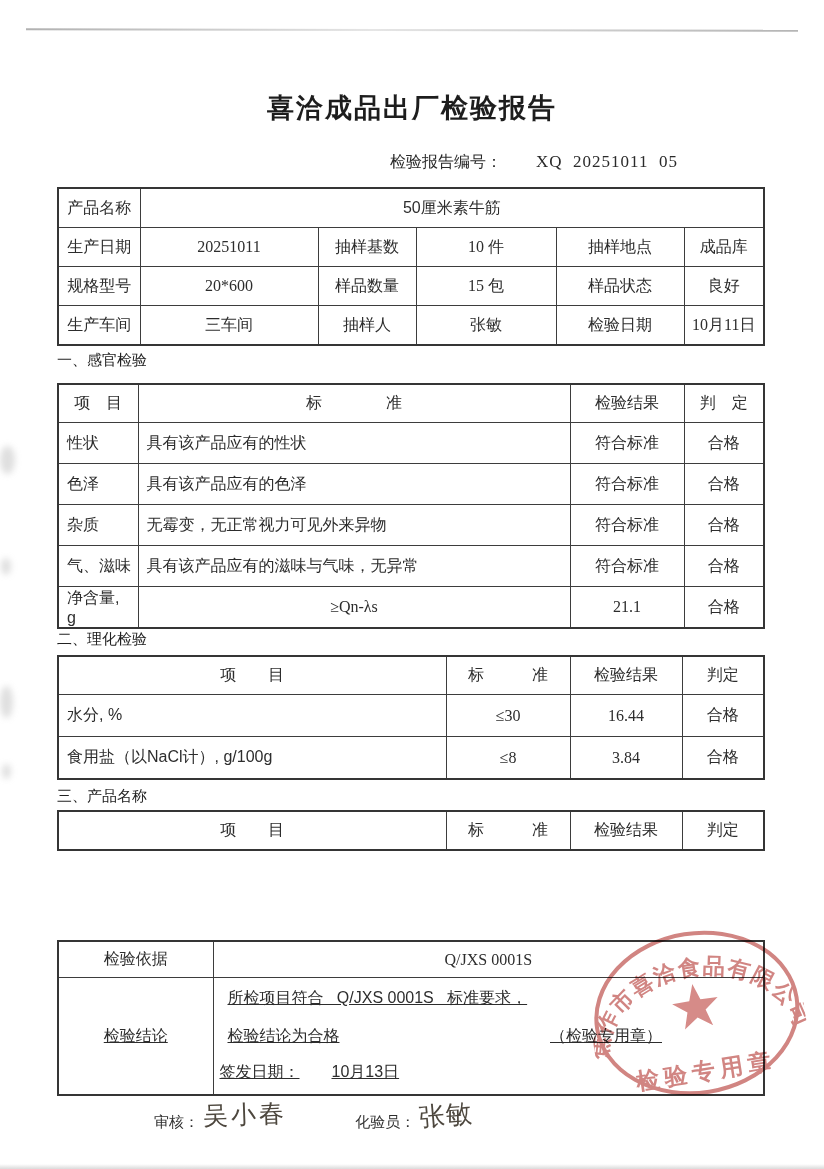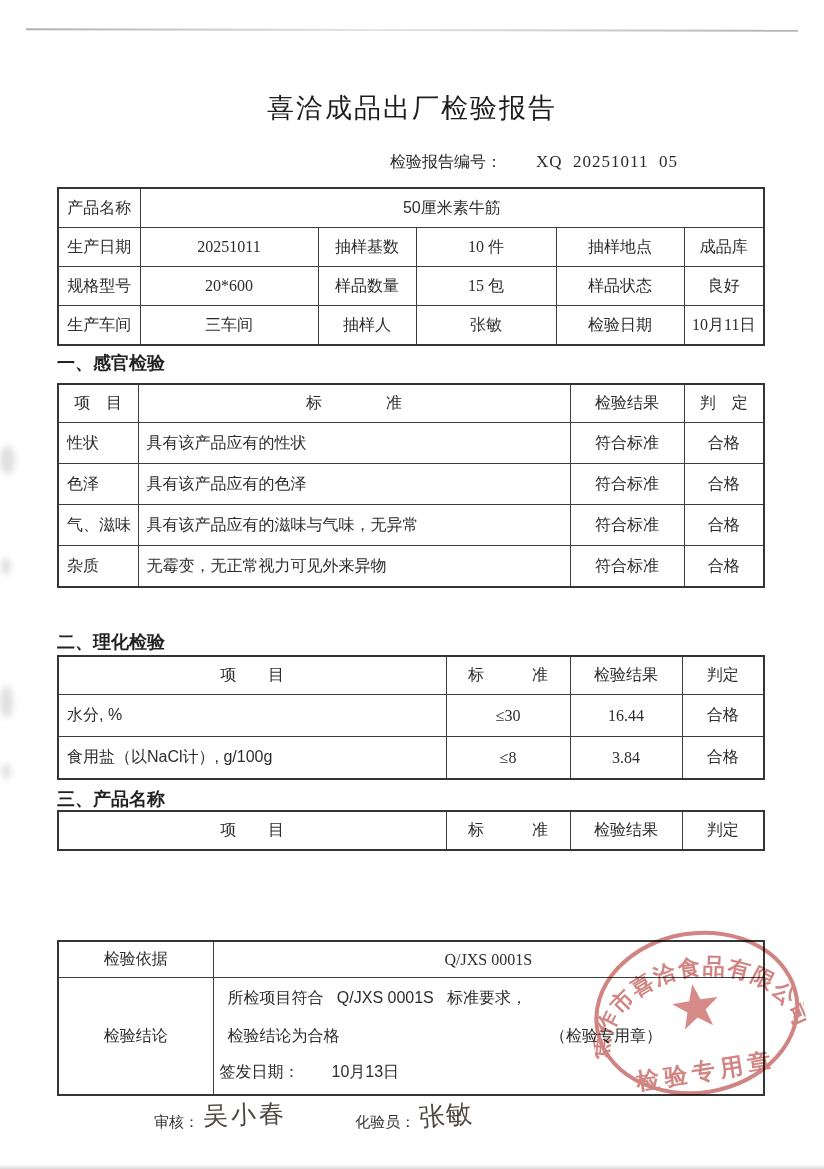--- a/index.html
+++ b/index.html
@@ -14,50 +14,50 @@
     transform:rotate(.12deg);}
   .smudge{position:absolute;background:rgba(140,140,140,.28);filter:blur(3px);border-radius:50%;}
   .sm1{left:0;top:446px;width:15px;height:28px;}
   .sm2{left:1px;top:558px;width:10px;height:17px;}
   .sm3{left:0;top:686px;width:13px;height:32px;}
   .sm4{left:2px;top:764px;width:9px;height:15px;}
   .bottom-shade{position:absolute;left:0;bottom:0;width:100%;height:5px;
     background:linear-gradient(180deg,rgba(255,255,255,0),rgba(150,150,150,.35));}
 
   .title{position:absolute;top:90px;left:0;width:100%;text-align:center;
-    font-size:27px;font-weight:normal;letter-spacing:2px;color:#1d1d1d;}
+    font-size:27px;font-weight:bold;letter-spacing:2px;color:#1d1d1d;}
   .report-no{position:absolute;top:152px;left:390px;font-size:16px;color:#2a2a2a;}
   .report-no .val{font-family:"Liberation Serif","DejaVu Serif",serif;margin-left:34px;
     font-size:17px;white-space:pre;letter-spacing:1px;}
 
   table{position:absolute;left:57px;width:706px;border-collapse:collapse;table-layout:fixed;
     border:2px solid #353535;}
   td{border:1.5px solid #3d3d3d;font-size:16px;padding:0 6px;overflow:hidden;}
   .serif{font-family:"Liberation Serif","DejaVu Serif",serif;}
   .c{text-align:center;margin-top:16px;}
   .lab{text-align:left;padding-left:8px;}
   td.hd{text-align:center;white-space:pre;}
 
   .t-info{top:187px;}
   .t-info td{height:38px;}
   .h1{top:351px;} .h2{top:630px;} .h3{top:787px;}
-  .sec-heading{position:absolute;left:57px;font-size:18px;font-weight:bold;color:#222;}
+  .sec-heading{position:absolute;left:57px;font-size:15px;font-weight:normal;color:#222;}
   .t-sensory{top:383px;}
   .t-sensory td.hd{height:37px;}
   .t-sensory td{height:40px;}
   .t-phys{top:655px;}
   .t-phys td.hd{height:37px;}
   .t-phys td{height:41px;}
   .t-micro{top:810px;}
   .t-micro td.hd{height:37px;}
   .t-micro td{height:46px;}
   .two-line{line-height:1.35;font-size:15px;}
   .t-bottom{top:940px;}
   .row-basis td{height:35px;}
-  .row-concl td{height:116px;vertical-align:top;}
+  .row-concl td{height:116px;vertical-align:top;text-decoration:underline;}
   .concl-line1{margin:10px 0 0 8px;font-size:16px;white-space:pre;}
   .concl-row2{display:flex;justify-content:space-between;margin-top:17px;padding:0 95px 0 8px;font-size:16px;}
   .concl-row3{margin-top:15px;text-align:left;padding-right:98px;font-size:16px;}
   .concl-row3 .val{margin-left:32px;}
 
   .footer{position:absolute;top:1100px;left:57px;width:706px;font-size:15px;color:#2f2f2f;}
   .footer .flabel{vertical-align:middle;}
   .sig{display:inline-block;font-size:25px;color:#4d473e;letter-spacing:3px;
     transform:rotate(-2deg) translateY(-3px);margin-left:4px;}
   .sig2{transform:rotate(-5deg) translateY(-2px);font-size:26px;letter-spacing:1px;}
@@ -146,29 +146,35 @@
       <td class="c">符合标准</td>
       <td class="c">合格</td>
     </tr>
     <tr>
       <td class="lab">色泽</td>
       <td class="lab">具有该产品应有的色泽</td>
       <td class="c">符合标准</td>
       <td class="c">合格</td>
     </tr>
     <tr>
+      <td class="lab">杂质</td>
+      <td class="lab">无霉变，无正常视力可见外来异物</td>
+      <td class="c">符合标准</td>
+      <td class="c">合格</td>
+    </tr>
+    <tr>
       <td class="lab">气、滋味</td>
       <td class="lab">具有该产品应有的滋味与气味，无异常</td>
       <td class="c">符合标准</td>
       <td class="c">合格</td>
     </tr>
     <tr>
-      <td class="lab">杂质</td>
-      <td class="lab">无霉变，无正常视力可见外来异物</td>
-      <td class="c">符合标准</td>
+      <td class="lab">净含量, g</td>
+      <td class="c serif">≥Qn-λs</td>
+      <td class="c serif">21.1</td>
       <td class="c">合格</td>
     </tr>
   </tbody>
     </table>
 
   <div class="sec-heading h2">二、理化检验</div>
   <table class="t-phys">
     <colgroup>
         <col style="width:388px">
         <col style="width:124px">

